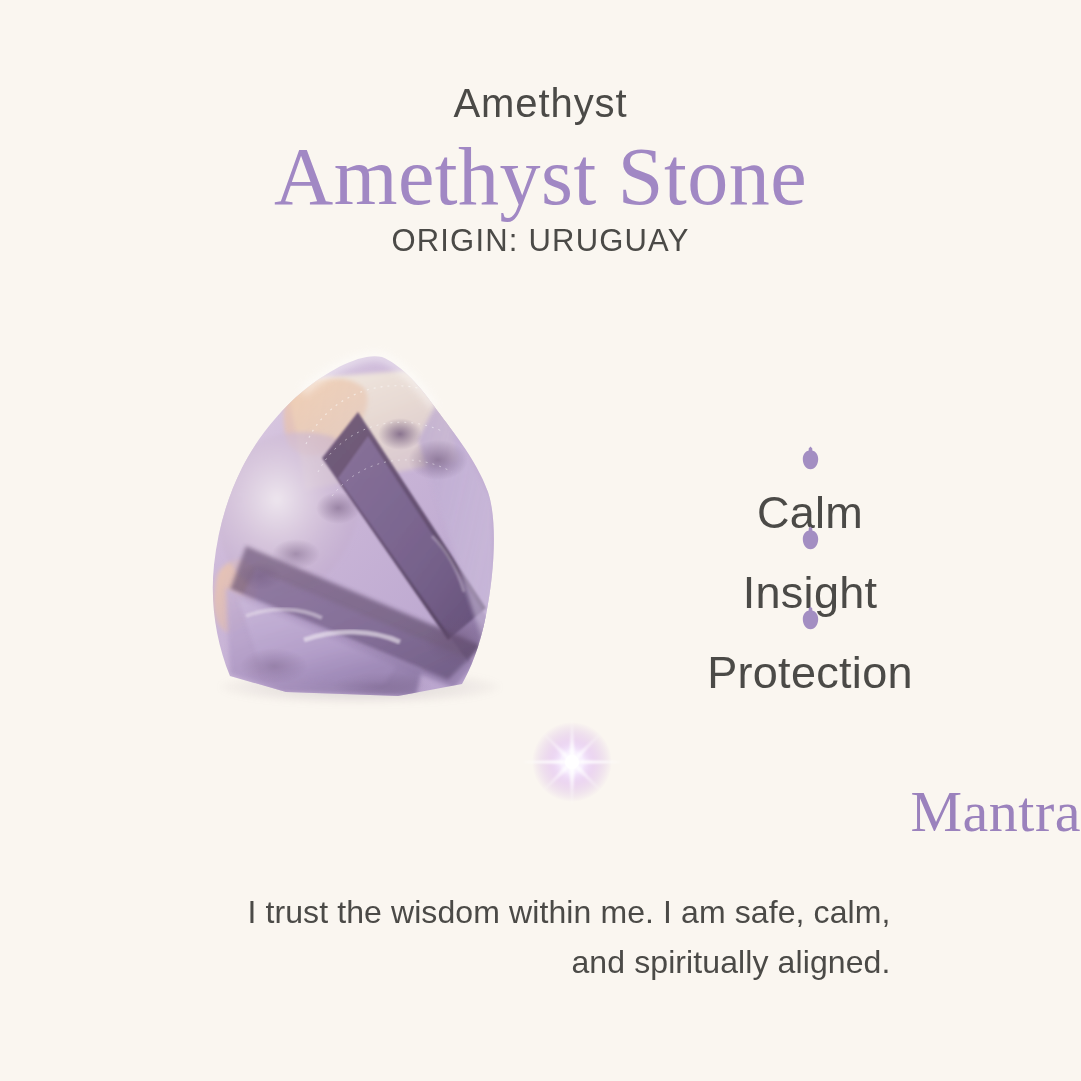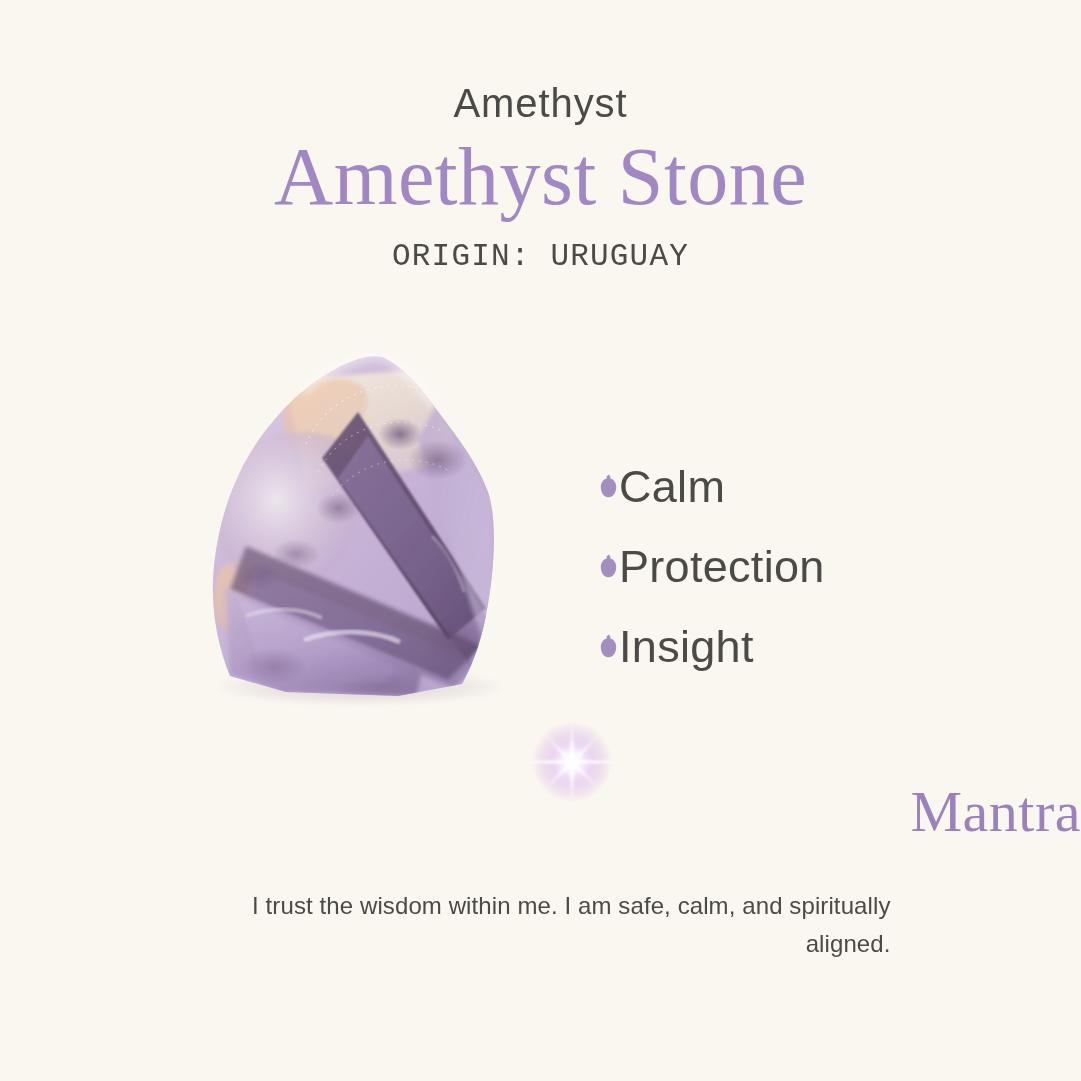--- a/index.html
+++ b/index.html
@@ -41,26 +41,25 @@
   .title {
     font-family: "Liberation Serif", serif;
     font-size: 82px;
     font-weight: 400;
     color: #a188c4;
     line-height: 1.12;
     letter-spacing: 0.5px;
     margin-top: 8px;
   }
   .origin {
-    font-family: Liberation Mono, monospace;
+    font-family: Liberation Sans, sans-serif;
     font-size: 31px;
     font-weight: 400;
     letter-spacing: 1.2px;
     color: #4b4a47;
-    margin-top: 16px;
   }
 
   
   .stone-wrap {
     position: absolute;
     left: 186px;
     top: 340px;
     width: 340px;
     height: 380px;
   }
@@ -95,21 +94,22 @@
   .props {
     position: absolute;
     left: 600px;
     top: 446px;
     width: 420px;
   }
   .prop {
     display: flex;
     align-items: center;
     height: 80px;
-    gap: 2px;
+    gap: 20px;
+    flex-direction: column;
   }
   .gem-bullet {
     flex: 0 0 auto;
     width: 17px;
     height: 24px;
     display: block;
   }
   .prop-label {
     font-family: "Liberation Sans", sans-serif;
     font-size: 45px;
@@ -132,21 +132,21 @@
     font-size: 58px;
     font-weight: 400;
     color: #9b82bd;
     letter-spacing: 0.5px;
     line-height: 1.05;
   }
   .mantra-body {
     margin: 44px auto 0;
     width: 700px;
     font-family: "Liberation Sans", sans-serif;
-    font-size: 24px;
+    font-size: 32px;
     font-weight: 300;
     color: #4b4a47;
     line-height: 1.58;
     letter-spacing: 0.1px;
   }
 </style>
 </head>
 <body>
 
 <div class="card">
@@ -326,30 +326,30 @@
       </svg>
       <span class="prop-label">Calm</span>
     </div>
 
     <div class="prop">
       <svg class="gem-bullet" viewBox="0 0 17 24">
         <path d="M8.5 0.6 L10.3 2.4 L10.3 4.4 C13.9 5.3 16.2 8.6 16.2 13
                  C16.2 18.6 13 23.2 8.5 23.2 C4 23.2 0.8 18.6 0.8 13
                  C0.8 8.6 3.1 5.3 6.7 4.4 L6.7 2.4 Z" fill="#a38ec2"></path>
       </svg>
-      <span class="prop-label">Protection</span>
+      <span class="prop-label">Insight</span>
     </div>
 
     <div class="prop">
       <svg class="gem-bullet" viewBox="0 0 17 24">
         <path d="M8.5 0.6 L10.3 2.4 L10.3 4.4 C13.9 5.3 16.2 8.6 16.2 13
                  C16.2 18.6 13 23.2 8.5 23.2 C4 23.2 0.8 18.6 0.8 13
                  C0.8 8.6 3.1 5.3 6.7 4.4 L6.7 2.4 Z" fill="#a38ec2"></path>
       </svg>
-      <span class="prop-label">Insight</span>
+      <span class="prop-label">Protection</span>
     </div>
   </div>
 
   <div class="mantra">
     <div class="mantra-heading">Mantra</div>
     <div class="mantra-body">I trust the wisdom within me. I am safe, calm, and spiritually aligned.</div>
   </div>
 
 </div>
 

